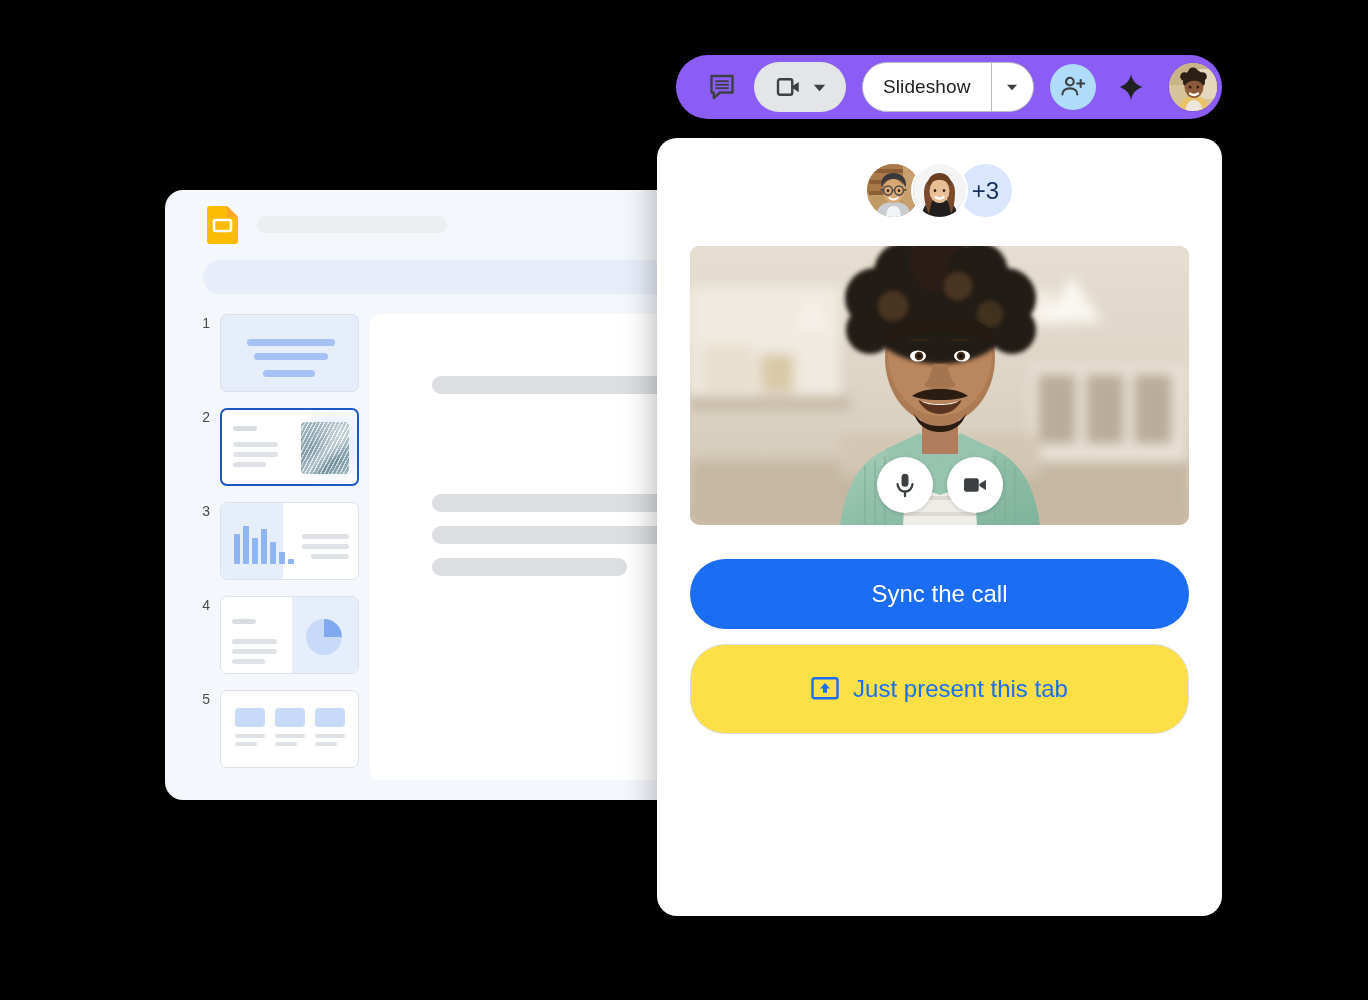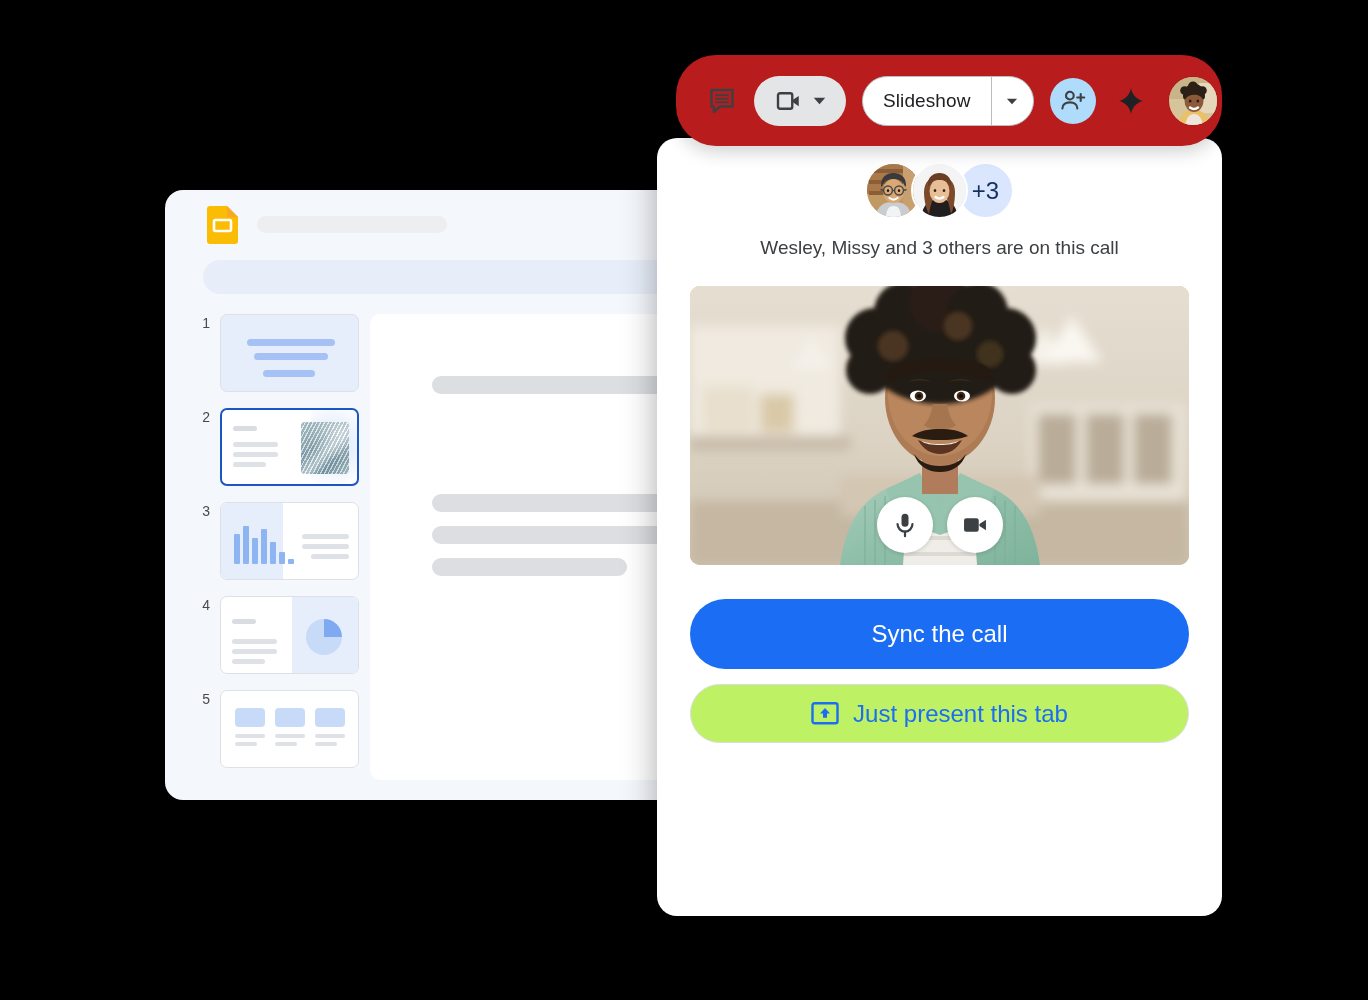--- a/index.html
+++ b/index.html
@@ -121,22 +121,22 @@
   .canvas .cbar { position: absolute; left: 62px; height: 18px; border-radius: 9px; background: #DCDEE1; }
   .cb1 { top: 62px; width: 300px; }
   .cb2 { top: 180px; width: 300px; }
   .cb3 { top: 212px; width: 300px; }
   .cb4 { top: 244px; width: 195px; }
 
   
   .meet-toolbar {
     position: absolute;
     left: 676px; top: 55px;
-    width: 546px; height: 91px;
-    background: #b91c1c;
+    width: 546px; height: 64px;
+    background: #8b5cf6;
     border-radius: 40px;
     display: flex; align-items: center;
     padding: 0 22px;
     gap: 4px;
     box-shadow: 0 6px 18px rgba(0,0,0,.18);
     z-index: 5;
   }
   .tb-icon-btn {
     width: 48px; height: 48px;
     display: flex; align-items: center; justify-content: center;
@@ -271,22 +271,22 @@
     color: #fff;
     font-size: 24px;
     border: none; border-radius: 35px;
     cursor: pointer;
     font-family: "Liberation Sans", sans-serif;
   }
   .present-btn {
     display: flex; align-items: center; justify-content: center;
     gap: 14px;
     margin: 15px auto 0;
-    width: 499px; height: 59px;
-    background: #bef264;
+    width: 499px; height: 90px;
+    background: #fde047;
     color: #1B6EF3;
     font-size: 24px;
     border: 1.2px solid #DADCE0; border-radius: 35px;
     cursor: pointer;
     font-family: "Liberation Sans", sans-serif;
   }
 </style>
 </head>
 <body>
 
@@ -481,21 +481,20 @@
           <ellipse cx="26.5" cy="27" rx="10" ry="12" fill="#E8BE97"></ellipse>
           <path d="M15 20c0-7 5-11 11.5-11S38 13 38 20c0 2-.8 2.4-1.4 1.2C35 17.5 31.5 16 26.5 16S18 17.5 16.4 21.2C15.8 22.4 15 22 15 20z" fill="#6B3F24"></path>
           <ellipse cx="22" cy="26.5" rx="1.3" ry="1.5" fill="#342418"></ellipse>
           <ellipse cx="31" cy="26.5" rx="1.3" ry="1.5" fill="#342418"></ellipse>
           <path d="M22.5 33c2.3 2 5.7 2 8 0" fill="none" stroke="#fff" stroke-width="2.4" stroke-linecap="round"></path>
         </svg>
       </div>
       <div class="av-count">+3</div>
     </div>
 
-    <div class="subtitle">Wesley, Missy and 3 others are on this call</div>
 
     <div class="video-preview">
       <svg class="vp-bg" viewBox="0 0 499 279" preserveAspectRatio="xMidYMid slice">
         <defs>
           <linearGradient id="room" x1="0" y1="0" x2="0" y2="1">
             <stop offset="0%" stop-color="#E5DED1"></stop>
             <stop offset="55%" stop-color="#DCD3C4"></stop>
             <stop offset="100%" stop-color="#CFC3B0"></stop>
           </linearGradient>
           <linearGradient id="shirt" x1="0" y1="0" x2="1" y2="1">

